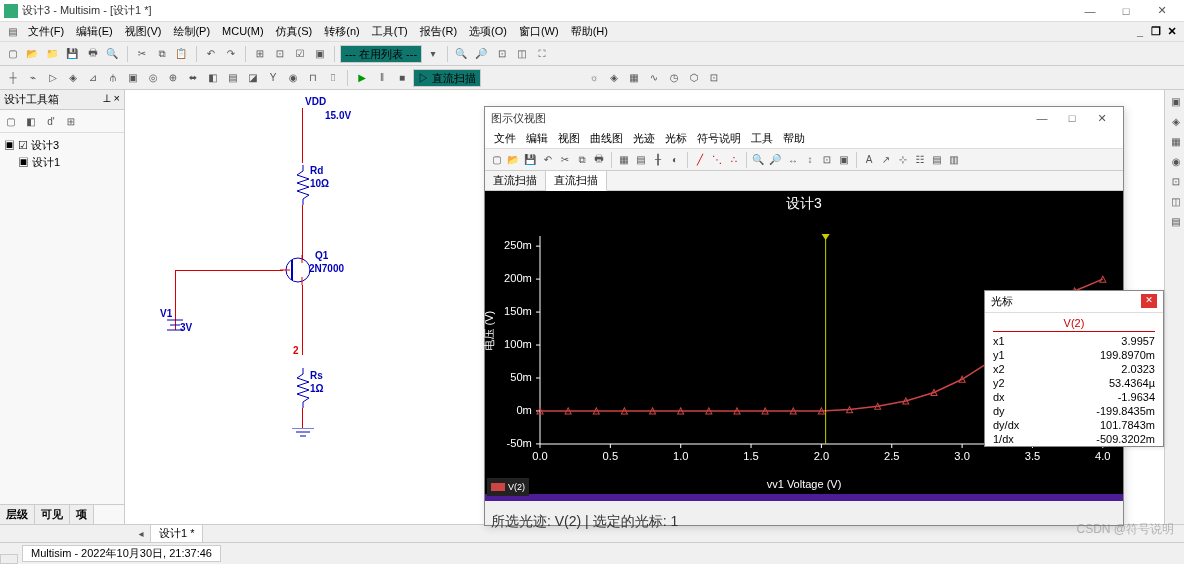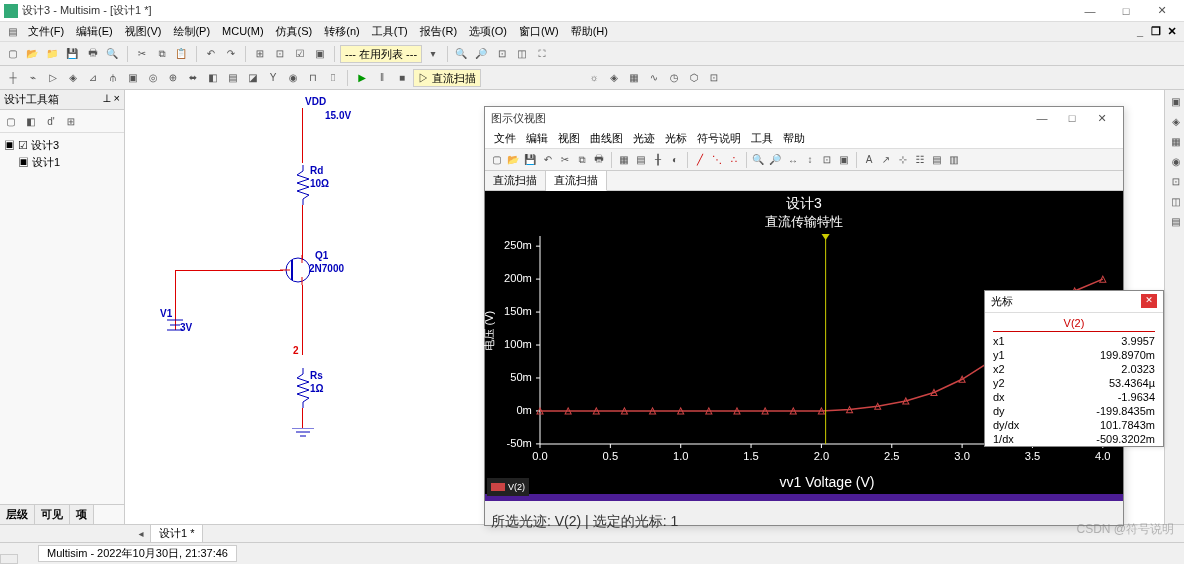--- a/index.html
+++ b/index.html
@@ -14,21 +14,21 @@
 
 .menubar { height: 20px; background: #f0f0f0; display: flex; align-items: center; padding: 0 4px; border-bottom: 1px solid #ddd; }
 .menubar .mi { padding: 0 6px; cursor: pointer; }
 .menubar .sysbtns { margin-left: auto; display: flex; }
 .menubar .sysbtns span { width: 16px; text-align: center; cursor: pointer; font-weight: bold; }
 
 
 .toolbar { height: 24px; background: #f0f0f0; display: flex; align-items: center; padding: 0 4px; border-bottom: 1px solid #ccc; gap: 2px; }
 .tbtn { width: 18px; height: 18px; border: 1px solid transparent; display: inline-flex; align-items: center; justify-content: center; cursor: pointer; font-size: 10px; color: #555; }
 .tsep { width: 1px; height: 16px; background: #ccc; margin: 0 3px; }
-.tlabel { padding: 0 4px; background: #fef9c3; border: 1px solid #ccc; height: 18px; line-height: 16px; }
+.tlabel { padding: 0 4px; background: #0f766e; border: 1px solid #ccc; height: 18px; line-height: 16px; }
 
 
 .main { display: flex; height: calc(100% - 22px - 20px - 24px - 24px - 18px - 22px); }
 .sidebar { width: 125px; background: #f8f8f8; border-right: 1px solid #ccc; display: flex; flex-direction: column; justify-content: flex-end; }
 .sidebar-hdr { padding: 2px 4px; background: #eee; border-bottom: 1px solid #ccc; display: flex; justify-content: space-between; }
 .sidebar-hdr .pin { cursor: pointer; }
 .sidebar-tb { padding: 2px; display: flex; gap: 2px; border-bottom: 1px solid #ddd; }
 .tree { padding: 4px; font-size: 11px; }
 .tree .node { padding: 1px 0; }
 .tree .indent { padding-left: 14px; }
@@ -52,42 +52,42 @@
 .gtb { height: 22px; display: flex; align-items: center; padding: 0 4px; background: #f4f4f4; border-bottom: 1px solid #ccc; gap: 1px; }
 .gtb .tbtn { width: 16px; height: 16px; }
 .gtabs { height: 20px; display: flex; background: #f4f4f4; border-bottom: 1px solid #ccc; }
 .gtabs .gt { padding: 2px 8px; border-right: 1px solid #ccc; cursor: pointer; }
 .gtabs .gt.active { background: #fff; border-bottom: 1px solid #fff; margin-bottom: -1px; }
 .plot { flex: 1; background: #000; position: relative; }
 .plot-title { text-align: center; color: #fff; font-size: 14px; padding-top: 4px; }
 .plot-sub { text-align: center; color: #fff; font-size: 13px; }
 .plot-svg { position: absolute; left: 55px; top: 45px; right: 10px; bottom: 40px; }
 .ylabel { position: absolute; left: 4px; top: 50%; transform: rotate(-90deg); transform-origin: left center; color: #fff; font-size: 11px; }
-.xlabel { position: absolute; bottom: 4px; width: 100%; text-align: center; color: #fff; font-size: 14px; margin-left: 23px; }
+.xlabel { position: absolute; bottom: 4px; width: 100%; text-align: center; color: #fff; font-size: 11px; }
 .legend { position: absolute; bottom: -2px; left: 2px; height: 18px; background: #222; padding: 2px 4px; }
 .legend .lsw { display: inline-block; width: 14px; height: 8px; background: #c44; margin-right: 3px; vertical-align: middle; }
 .legend .ltxt { color: #fff; font-size: 9px; vertical-align: middle; }
 .gstatus { height: 18px; background: #f0f0f0; border-top: 7px solid #4c1d95; padding: 12px 6px; font-size: 14px; color: #333; }
 
 
 .cursor-panel { position: absolute; right: 0px; top: 200px; width: 180px; background: #fff; border: 1px solid #888; box-shadow: 1px 1px 4px rgba(0,0,0,0.1); }
 .cp-hdr { display: flex; justify-content: space-between; padding: 3px 6px; border-bottom: 1px solid #ddd; }
 .cp-hdr .close { background: #d33; color: #fff; width: 16px; height: 14px; text-align: center; line-height: 12px; cursor: pointer; font-size: 9px; }
 .cp-col { text-align: center; color: #c00; border-bottom: 1px solid #c00; padding: 2px; margin: 2px 8px; }
 .cp-row { display: flex; justify-content: space-between; padding: 1px 8px; font-family: monospace; font-size: 10px; }
 
 
 .rightcol { width: 20px; background: #f0f0f0; border-left: 1px solid #ccc; display: flex; flex-direction: column; gap: 2px; padding: 2px; }
 
 
 .designtabs { height: 18px; background: #f0f0f0; border-top: 1px solid #ccc; display: flex; align-items: center; padding: 0 4px; }
 .designtabs .dt { padding: 1px 8px; border: 1px solid #ccc; background: #fff; cursor: pointer; }
 .statusbar { height: 22px; background: #f0f0f0; border-top: 1px solid #ccc; display: flex; align-items: center; }
 .statusbar .sleft { width: 18px; }
-.statusbar .stext { padding: 0 8px; background: #fff; border: 1px solid #ccc; flex: 0 0 auto; margin-left: 20px; }
+.statusbar .stext { padding: 0 8px; background: #fff; border: 1px solid #ccc; flex: 0 0 auto; margin-left: 4px; }
 .leftstrip { position: absolute; left: 0; bottom: 0; width: 18px; writing-mode: vertical-rl; background: #eee; border: 1px solid #ccc; padding: 4px 2px; font-size: 10px; }
 .watermark { position: absolute; right: 10px; bottom: 26px; color: rgba(120,120,120,0.5); font-size: 12px; }
 </style>
 </head>
 <body>
 
 <div class="titlebar">
   <span class="icon"></span>
   <span class="title">设计3 - Multisim - [设计1 *]</span>
   <span class="winbtn">—</span>
@@ -285,21 +285,20 @@
           <span class="tbtn">☷</span>
           <span class="tbtn">▤</span>
           <span class="tbtn">▥</span>
       </div>
       <div class="gtabs" id="gtabs">
           <span class="gt">直流扫描</span>
           <span class="gt active">直流扫描</span>
         </div>
       <div class="plot">
         <div class="plot-title">设计3</div>
-        <div class="plot-sub">直流传输特性</div>
         <div class="ylabel">电压 (V)</div>
         <svg class="plot-svg" id="plotsvg" viewBox="0 0 565 225" style="overflow: visible;">
             <rect x="0" y="0" width="555" height="205" stroke="#fff" fill="none" stroke-width="0"></rect>
             <line x1="-4" y1="205" x2="0" y2="205" stroke="#fff"></line>
             <text x="-8" y="208" fill="#fff" font-size="10" text-anchor="end">-50m</text>
             <line x1="-4" y1="172.5" x2="0" y2="172.5" stroke="#fff"></line>
             <text x="-8" y="175.5" fill="#fff" font-size="10" text-anchor="end">0m</text>
             <line x1="-4" y1="140" x2="0" y2="140" stroke="#fff"></line>
             <text x="-8" y="143" fill="#fff" font-size="10" text-anchor="end">50m</text>
             <line x1="-4" y1="107.49999999999997" x2="0" y2="107.49999999999997" stroke="#fff"></line>

